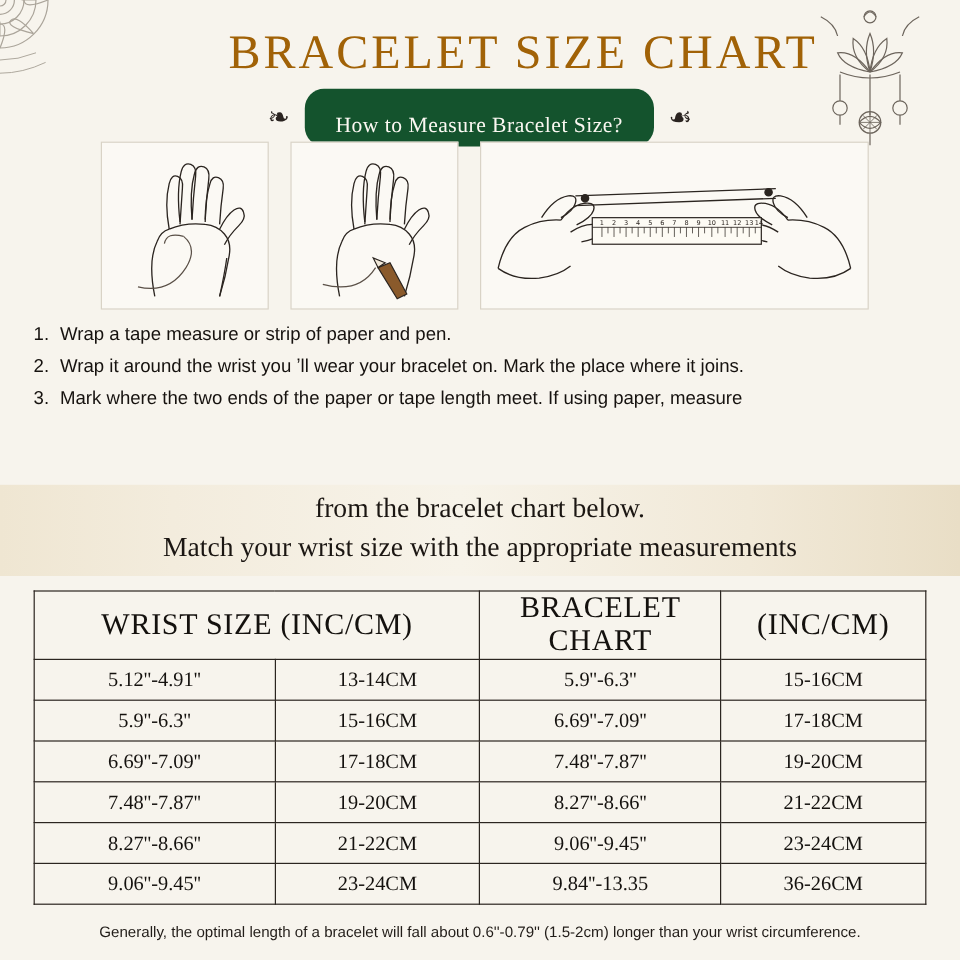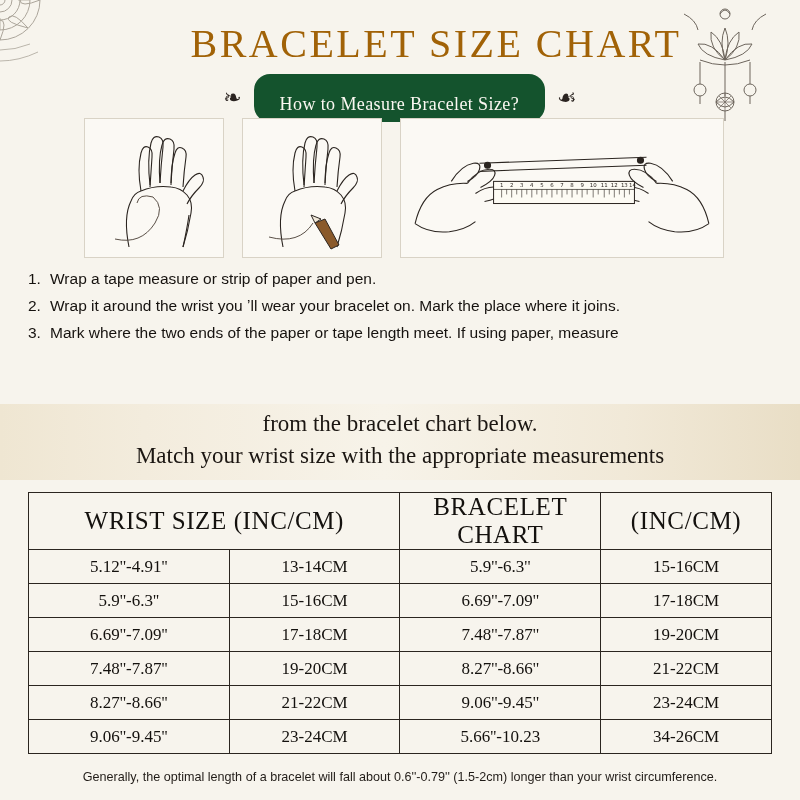--- a/index.html
+++ b/index.html
@@ -440,21 +440,21 @@
       </tr>
       <tr>
         <td>8.27''-8.66''</td>
         <td>21-22CM</td>
         <td>9.06''-9.45''</td>
         <td>23-24CM</td>
       </tr>
       <tr>
         <td>9.06''-9.45''</td>
         <td>23-24CM</td>
-        <td>5.66''-10.23</td>
-        <td>34-26CM</td>
+        <td>9.84''-13.35</td>
+        <td>36-26CM</td>
       </tr>
     </tbody>
   </table>
 
   <div class="footer">Generally, the optimal length of a bracelet will fall about 0.6''-0.79'' (1.5-2cm) longer than your wrist circumference.</div>
 
 </div>
 
 </body></html>

